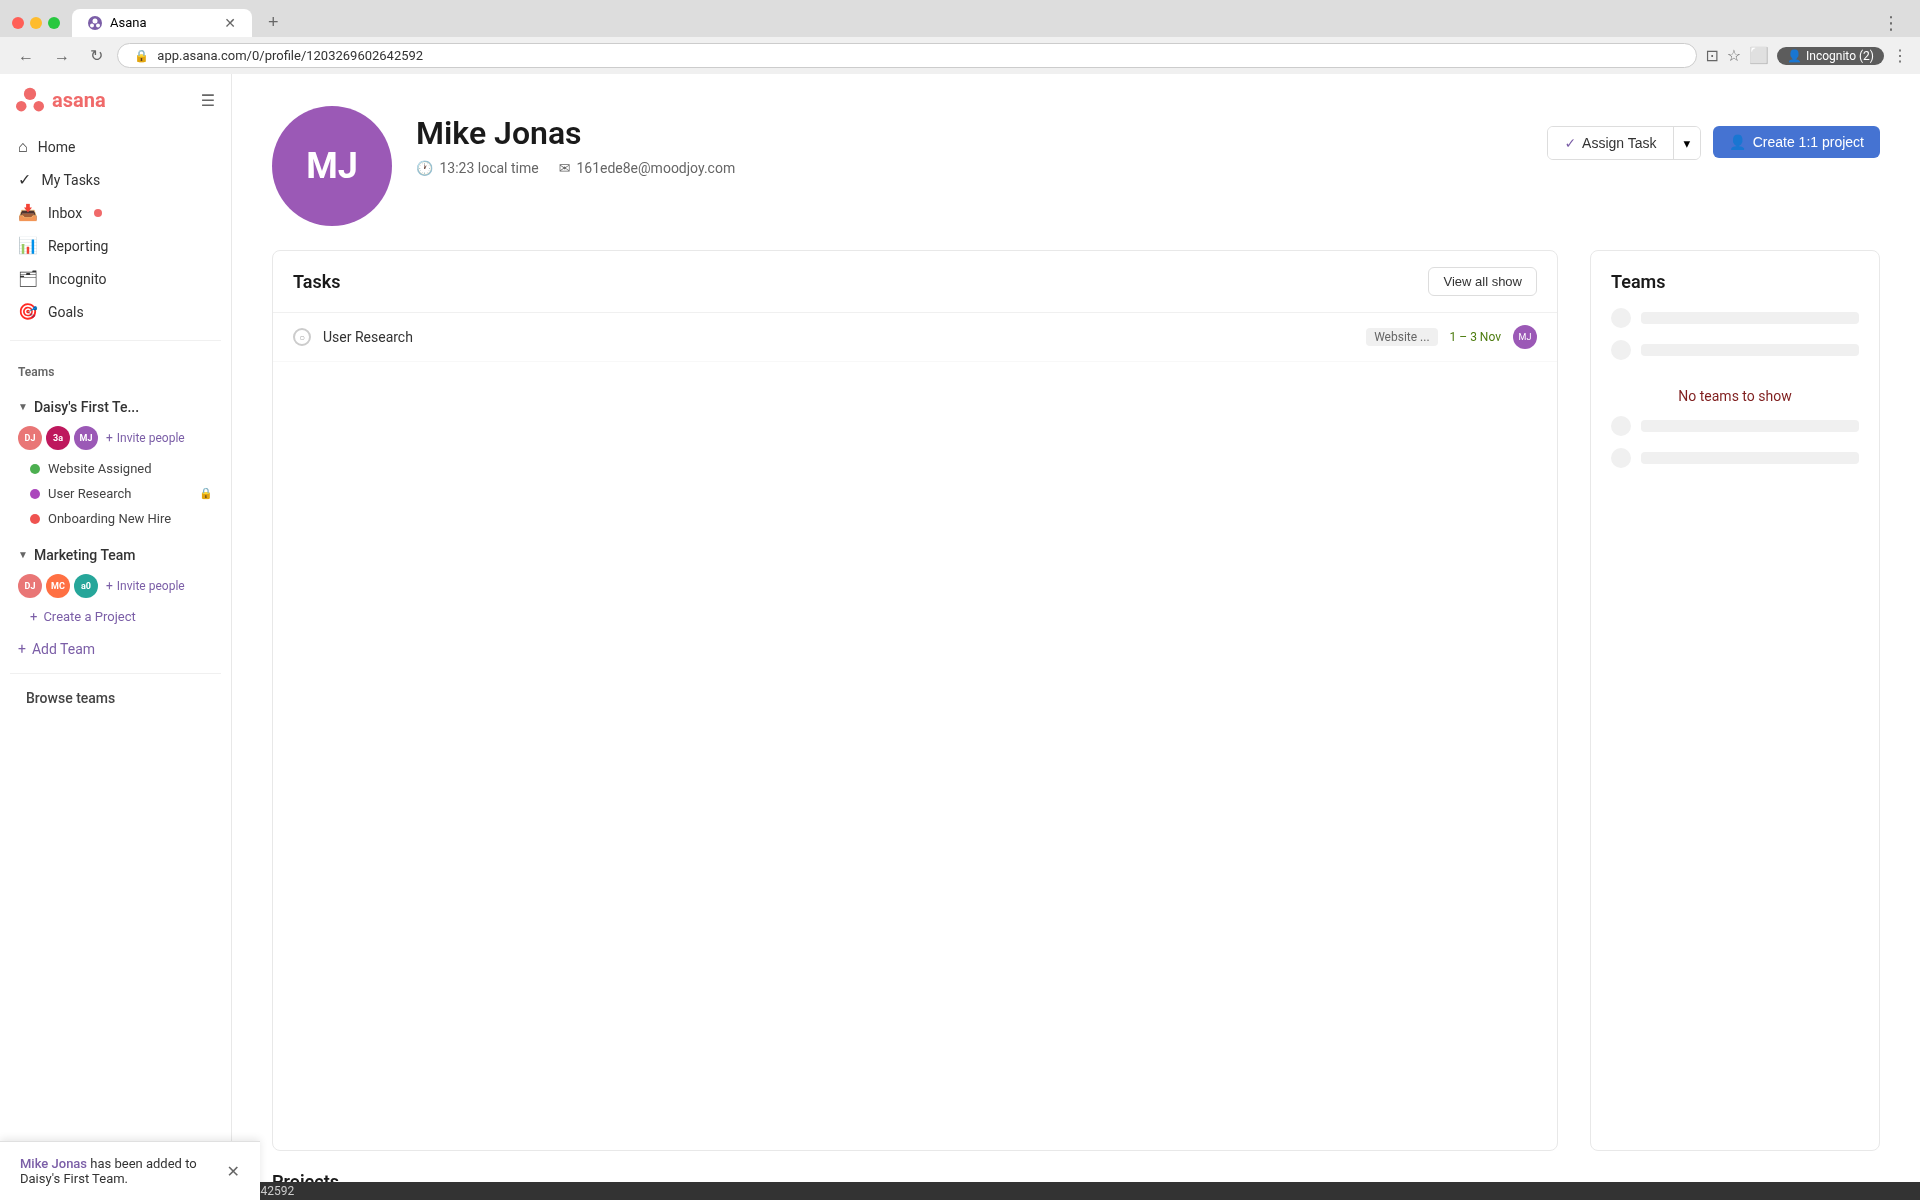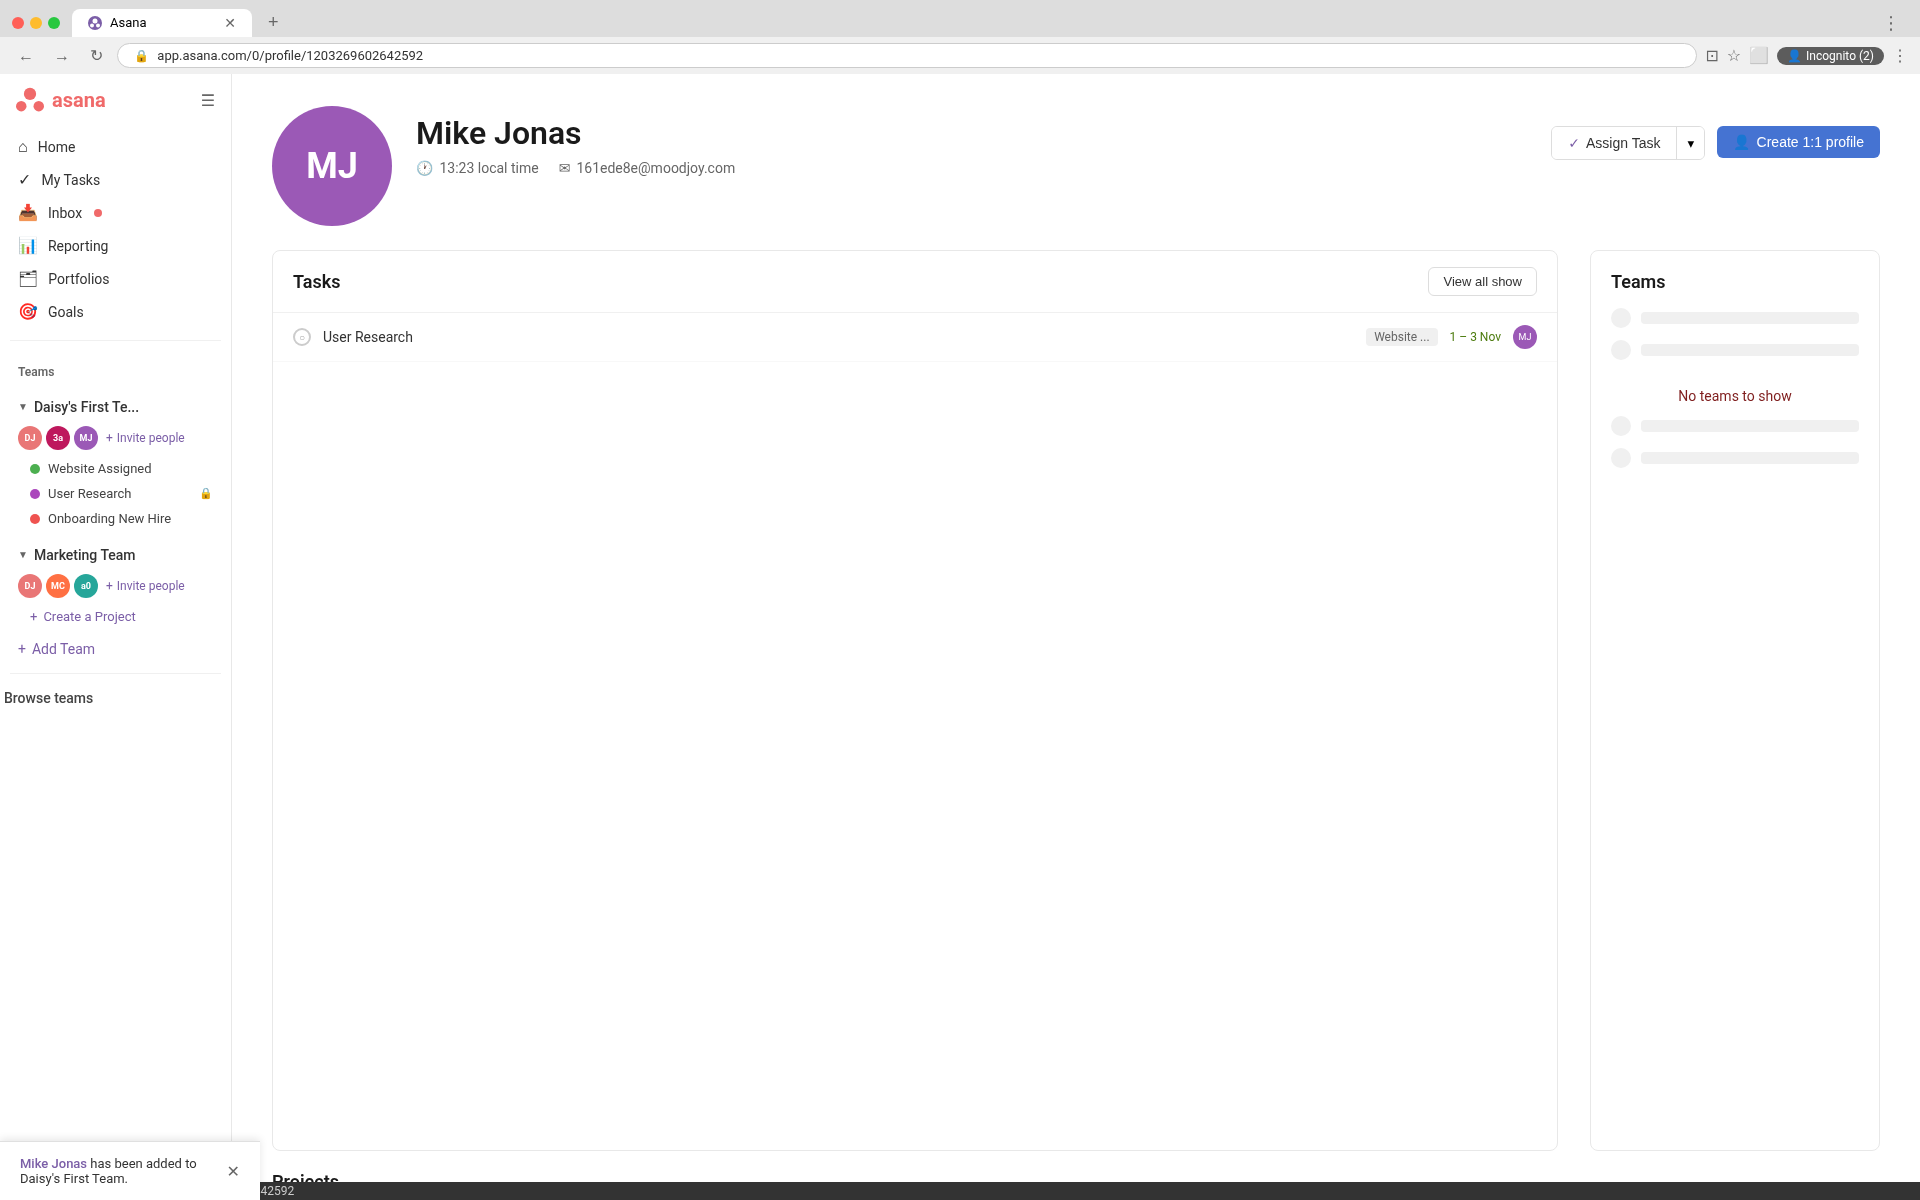--- a/index.html
+++ b/index.html
@@ -52,21 +52,21 @@
     .invite-link { display: flex; align-items: center; gap: 4px; font-size: 12px; color: #7b5ea7; cursor: pointer; padding: 2px 4px; }
 
     .project-item { display: flex; align-items: center; gap: 8px; padding: 5px 10px 5px 22px; cursor: pointer; font-size: 13px; color: #444; border-radius: 6px; }
     .project-dot { width: 10px; height: 10px; border-radius: 50%; flex-shrink: 0; }
     .project-lock { color: #aaa; font-size: 11px; margin-left: auto; }
 
     .create-project { display: flex; align-items: center; gap: 6px; padding: 5px 10px 5px 22px; cursor: pointer; font-size: 13px; color: #7b5ea7; }
 
     .add-team { display: flex; align-items: center; gap: 6px; padding: 8px 18px; cursor: pointer; font-size: 14px; color: #7b5ea7; }
 
-    .browse-teams { padding: 8px 4px; font-size: 14px; color: #444; cursor: pointer; font-weight: 500; }
+    .browse-teams { padding: 8px 26px; font-size: 14px; color: #444; cursor: pointer; font-weight: 500; }
 
     
     .main { flex: 1; display: flex; flex-direction: column; overflow: hidden; background: #fff; }
 
     .profile-area { padding: 32px 40px 24px; display: flex; align-items: flex-start; gap: 24px; position: relative; }
     .profile-avatar { width: 120px; height: 120px; border-radius: 50%; background: #9b59b6; display: flex; align-items: center; justify-content: center; font-size: 36px; font-weight: 700; color: #fff; flex-shrink: 0; }
     .profile-info { flex: 1; padding-top: 8px; }
     .profile-name { font-size: 32px; font-weight: 600; color: #1a1a1a; margin-bottom: 8px; }
     .profile-meta { display: flex; align-items: center; gap: 20px; color: #666; font-size: 14px; }
     .profile-meta-item { display: flex; align-items: center; gap: 6px; }
@@ -186,21 +186,21 @@
         <span style="font-size:16px;">📥</span>
         <span>Inbox</span>
         <div class="nav-item-badge"></div>
       </a>
       <a class="nav-item">
         <span style="font-size:16px;">📊</span>
         <span>Reporting</span>
       </a>
       <a class="nav-item">
         <span style="font-size:16px;">🗂</span>
-        <span>Portfolios</span>
+        <span>Incognito</span>
       </a>
       <a class="nav-item">
         <span style="font-size:16px;">🎯</span>
         <span>Goals</span>
       </a>
     </div>
 
     <div class="divider"></div>
 
     <div class="sidebar-section">
@@ -292,21 +292,21 @@
           <button class="btn-assign" style="border:none;border-radius:0;">
             <span style="color:#7b5ea7;">✓</span>
             <span>Assign Task</span>
           </button>
           <button class="btn-assign-dropdown" style="border:none;border-left:1px solid #ddd;background:#fff;cursor:pointer;">
             <span>▾</span>
           </button>
         </div>
         <button class="btn-create">
           <span>👤</span>
-          <span>Create 1:1 profile</span>
+          <span>Create 1:1 project</span>
         </button>
       </div>
     </div>
 
     <div class="content-area">
 
       <div class="tasks-section">
         <div class="tasks-header">
           <div class="tasks-title">Tasks</div>
           <button class="btn-view-all">View all show</button>

